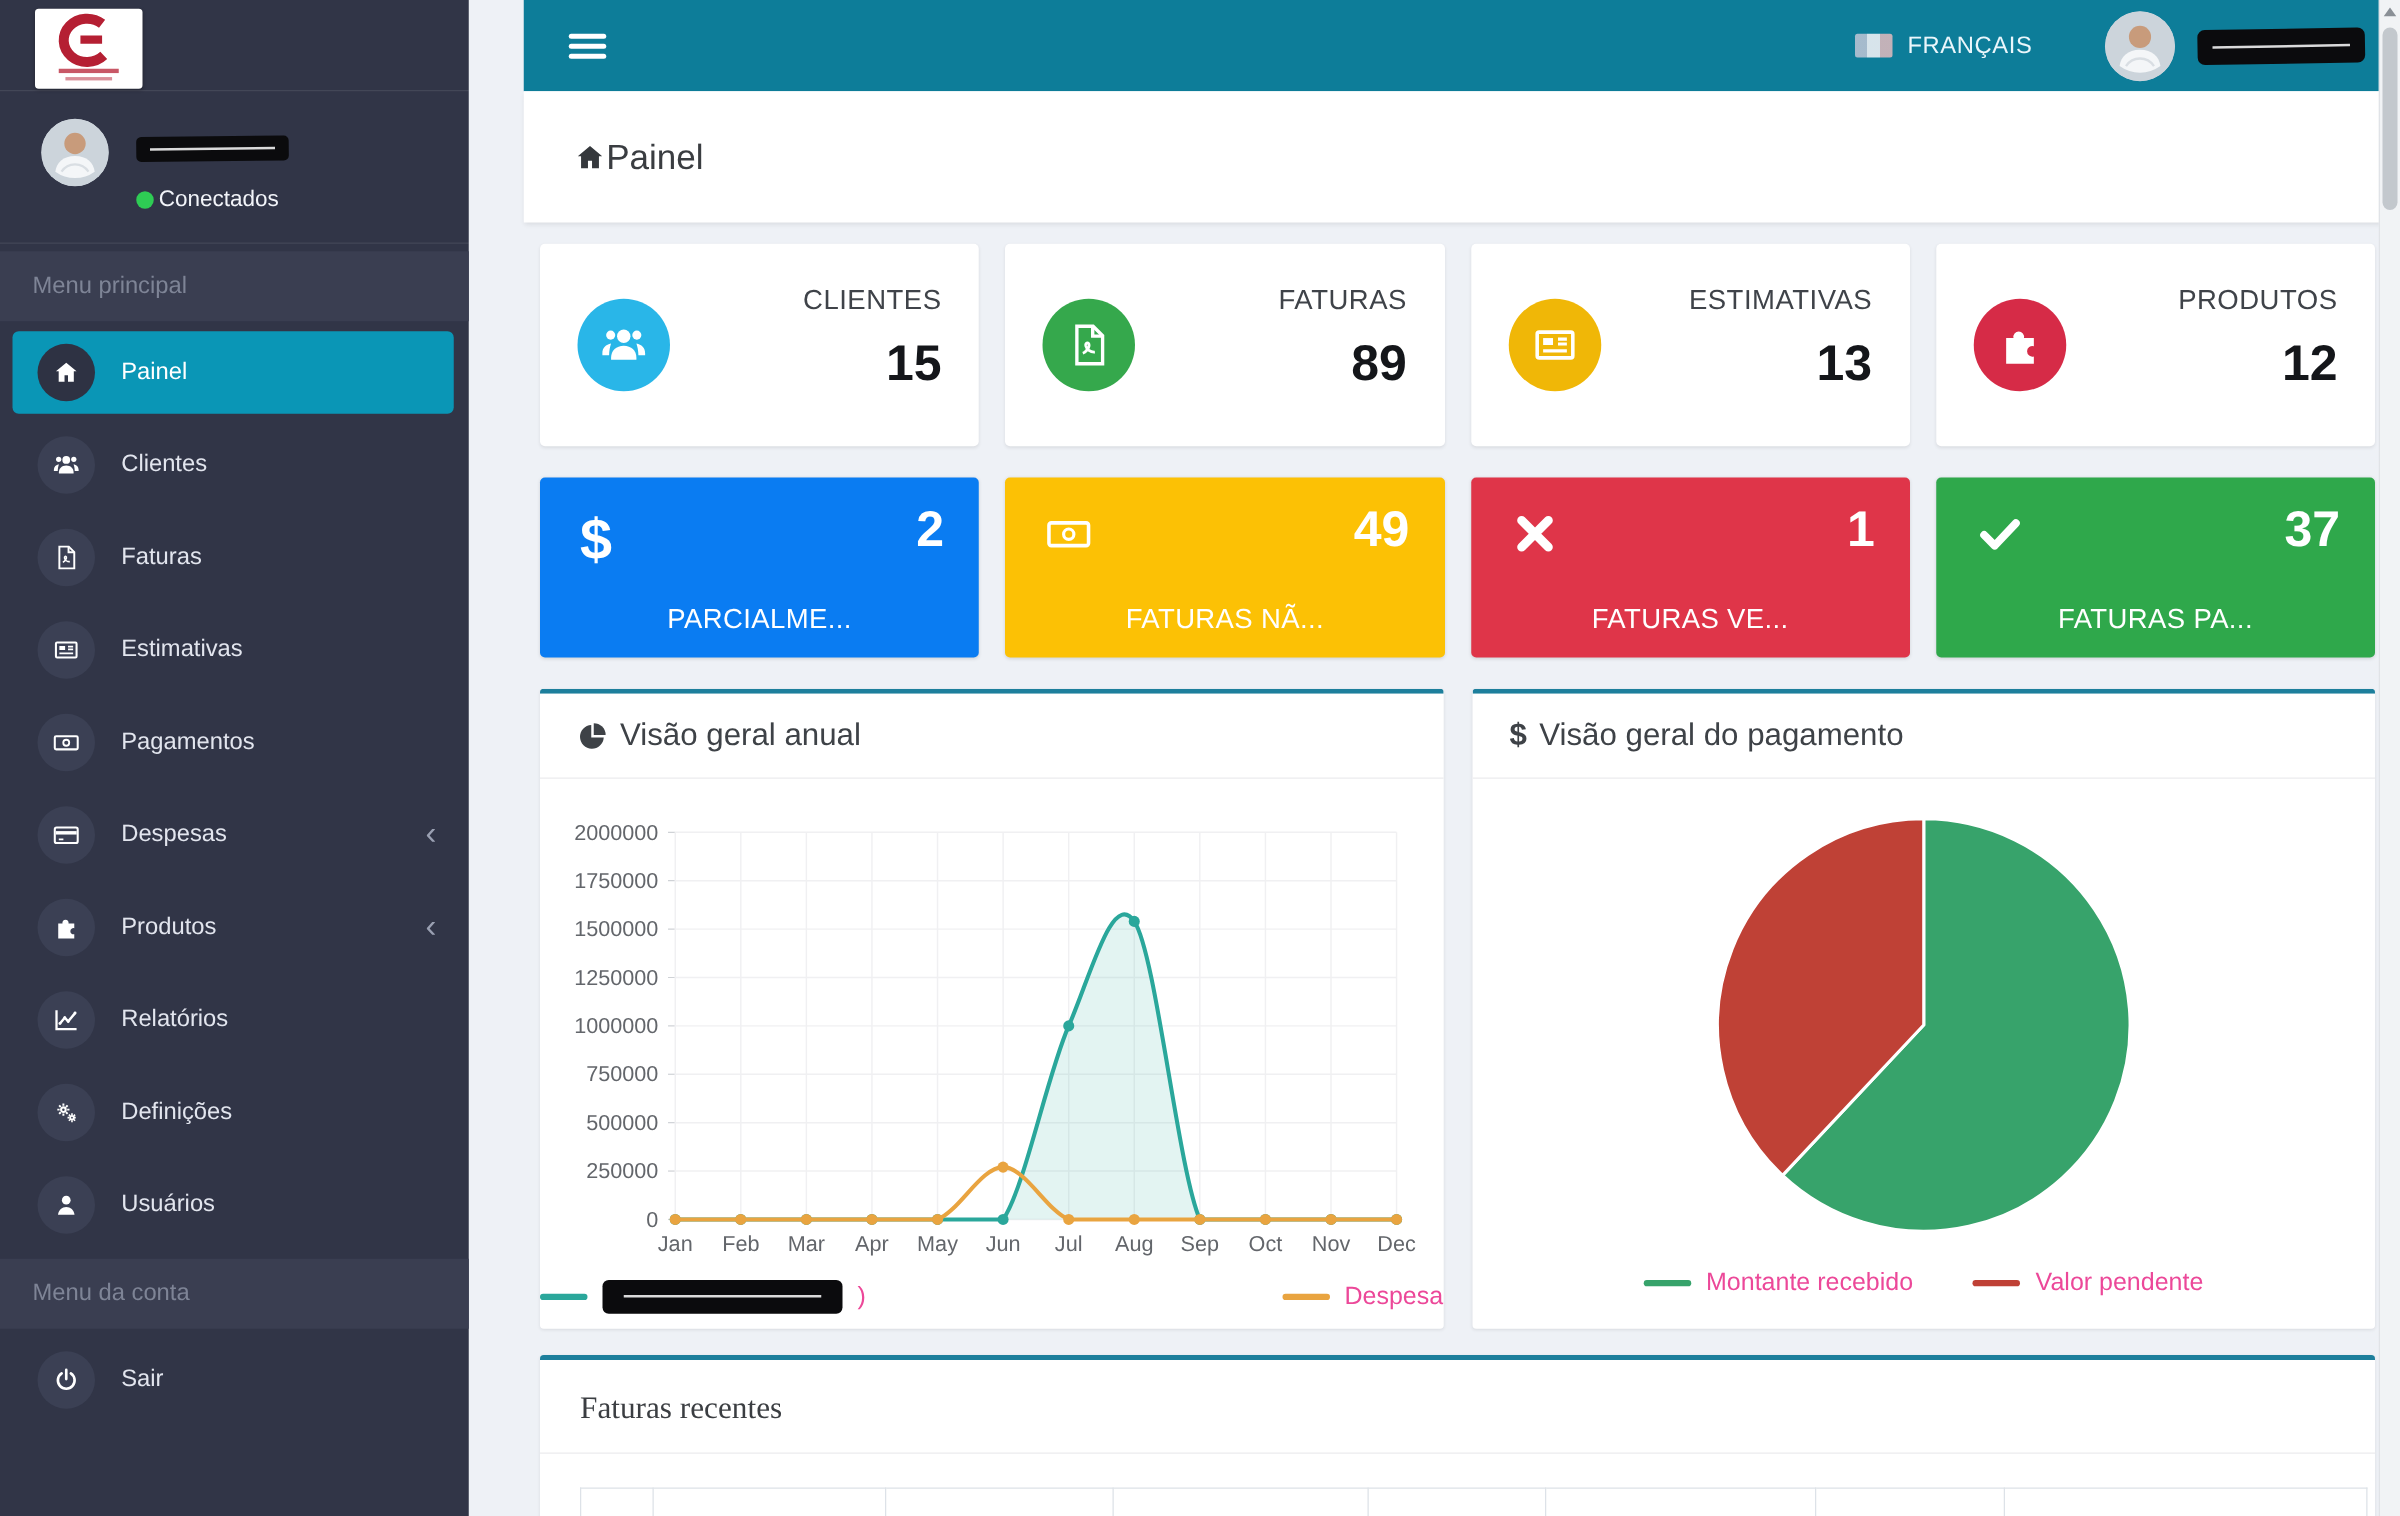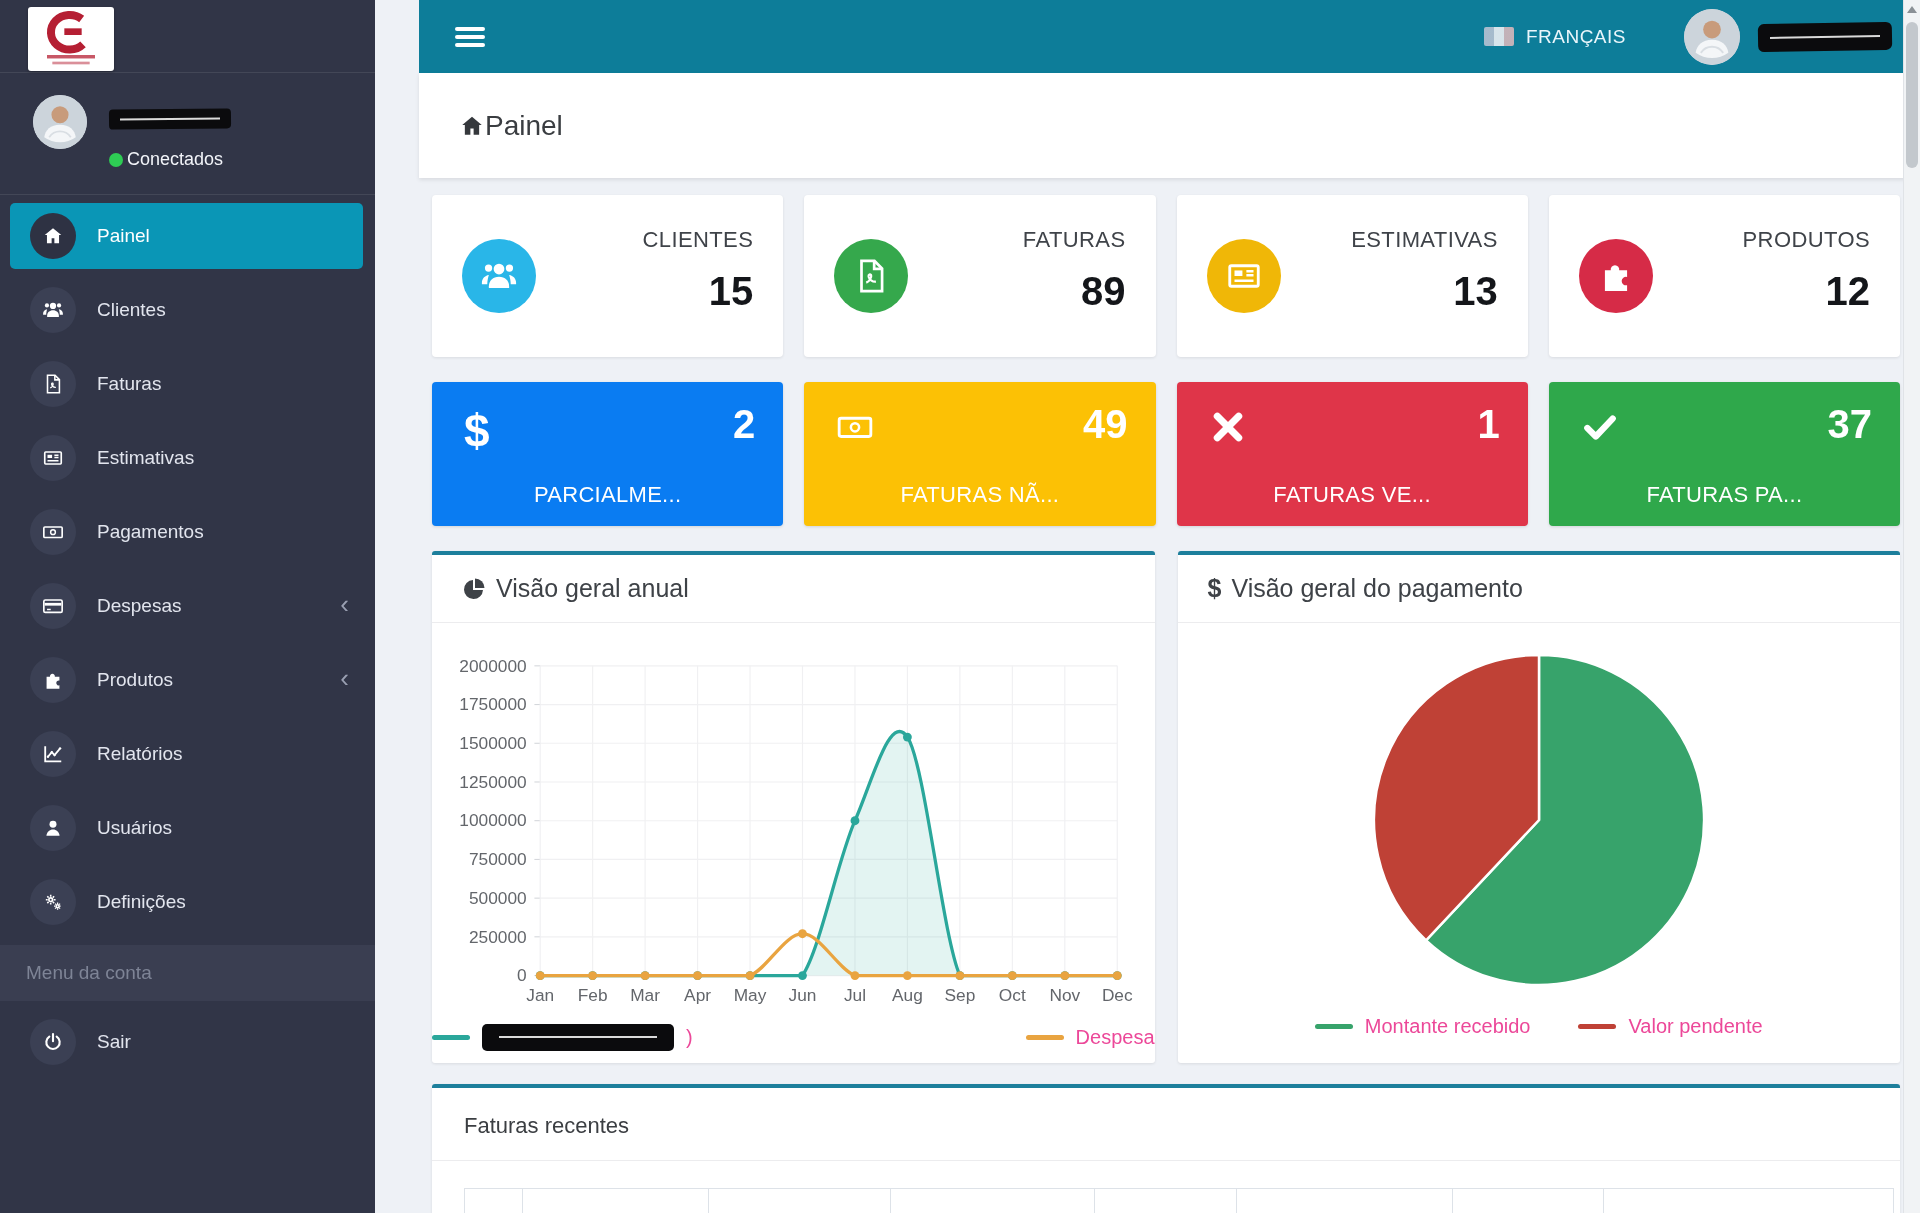--- a/index.html
+++ b/index.html
@@ -74,21 +74,21 @@
   #line-chart { width:100%; height:auto; display:block; }
   .legend { display:flex; justify-content:space-between; align-items:center; gap:48px; margin-top:2px; font-size:20px; color:#ec4899; }
   .legend-item { display:flex; align-items:center; gap:12px; cursor:pointer; }
   .swatch { width:38px; height:5px; border-radius:3px; }
   .legend-redact { width:192px; height:27px; border-radius:5px; }
   .pie-wrap { display:flex; flex-direction:column; align-items:center; }
   #pie-chart { width:338px; height:338px; margin-top:28px; }
   .pie-legend { margin-top:26px; }
 
   .table-card { margin-top:21px; height:400px; }
-  .table-title { padding:25px 32px 21px; font-size:22px; color:#3b3e42; border-bottom:1px solid #ececee; }
+  .table-title { padding:25px 32px 21px; font-size:25px; color:#3b3e42; border-bottom:1px solid #ececee;font-family:Liberation Serif, serif; }
   table.recent { border-collapse:collapse; table-layout:fixed; margin:27px 32px 0; width:1429px; }
   table.recent th { border:1px solid #dde2e8; height:44px; background:#fff; }
 
   
   .scrollbar { position:absolute; right:0; top:0; width:17px; height:100%; background:#f1f3f5; border-left:1px solid #e0e3e7; z-index:5; }
   .sb-arrow { width:0; height:0; border-left:5px solid transparent; border-right:5px solid transparent; border-bottom:7px solid #8a9096; margin:6px auto 0; }
   .sb-thumb { position:absolute; top:22px; left:2px; width:12px; height:146px; background:#c3c8cd; border-radius:6px; }
 </style>
 </head>
 <body>
@@ -118,20 +118,21 @@
       </div>
       <div class="user-col">
         <div class="redact side-name"></div>
         <div class="status-row">
           <span class="status-dot"></span>
           <span class="status-text">Conectados</span>
         </div>
       </div>
     </div>
 
+    <div class="section-label">Menu principal</div>
 
     <nav class="nav">
       <div class="nav-item active">
         <span class="nav-ic">
           <svg viewBox="0 0 24 24">
               <path d="M12 3.5 3 11h2.4v9h5.1v-5.6h3V20h5.1v-9H21z" fill="#fff"></path>
             </svg>
         </span>
         <span class="nav-label">Painel</span>
       </div>
@@ -213,38 +214,38 @@
               <circle cx="10.7" cy="10" r="1.3" fill="#fff"></circle>
               <circle cx="13.7" cy="13.2" r="1.3" fill="#fff"></circle>
               <circle cx="19.7" cy="5.8" r="1.3" fill="#fff"></circle>
             </svg>
         </span>
         <span class="nav-label">Relatórios</span>
       </div>
 
       <div class="nav-item">
         <span class="nav-ic">
-          <svg viewBox="0 0 24 24" fill="#fff">
-              <circle cx="12" cy="7.8" r="3.8"></circle>
-              <path d="M4.8 20.5c.5-4.2 3.5-6.8 7.2-6.8s6.7 2.6 7.2 6.8z"></path>
-            </svg>
-        </span>
-        <span class="nav-label">Usuários</span>
-      </div>
-
-      <div class="nav-item">
-        <span class="nav-ic">
           <svg viewBox="0 0 24 24">
               <circle cx="9.5" cy="9.5" r="2" fill="none" stroke="#fff" stroke-width="1.8"></circle>
               <path d="M9.5 4.2v2M9.5 12.8v2M4.2 9.5h2M12.8 9.5h2M5.8 5.8l1.4 1.4M11.8 11.8l1.4 1.4M13.2 5.8l-1.4 1.4M7.2 11.8l-1.4 1.4" stroke="#fff" stroke-width="1.7"></path>
               <circle cx="17" cy="16.5" r="1.6" fill="none" stroke="#fff" stroke-width="1.6"></circle>
               <path d="M17 12.6v1.6M17 18.8v1.6M13.1 16.5h1.6M18.7 16.5h1.6M14.3 13.8l1.1 1.1M18.6 18.1l1.1 1.1M19.7 13.8l-1.1 1.1M15.4 18.1l-1.1 1.1" stroke="#fff" stroke-width="1.4"></path>
             </svg>
         </span>
         <span class="nav-label">Definições</span>
+      </div>
+
+      <div class="nav-item">
+        <span class="nav-ic">
+          <svg viewBox="0 0 24 24" fill="#fff">
+              <circle cx="12" cy="7.8" r="3.8"></circle>
+              <path d="M4.8 20.5c.5-4.2 3.5-6.8 7.2-6.8s6.7 2.6 7.2 6.8z"></path>
+            </svg>
+        </span>
+        <span class="nav-label">Usuários</span>
       </div>
     </nav>
 
     <div class="section-label">Menu da conta</div>
 
     <nav class="nav">
       <div class="nav-item">
         <span class="nav-ic">
           <svg viewBox="0 0 24 24">
               <path d="M12 3.2v8" stroke="#fff" stroke-width="2.3" stroke-linecap="round"></path>

